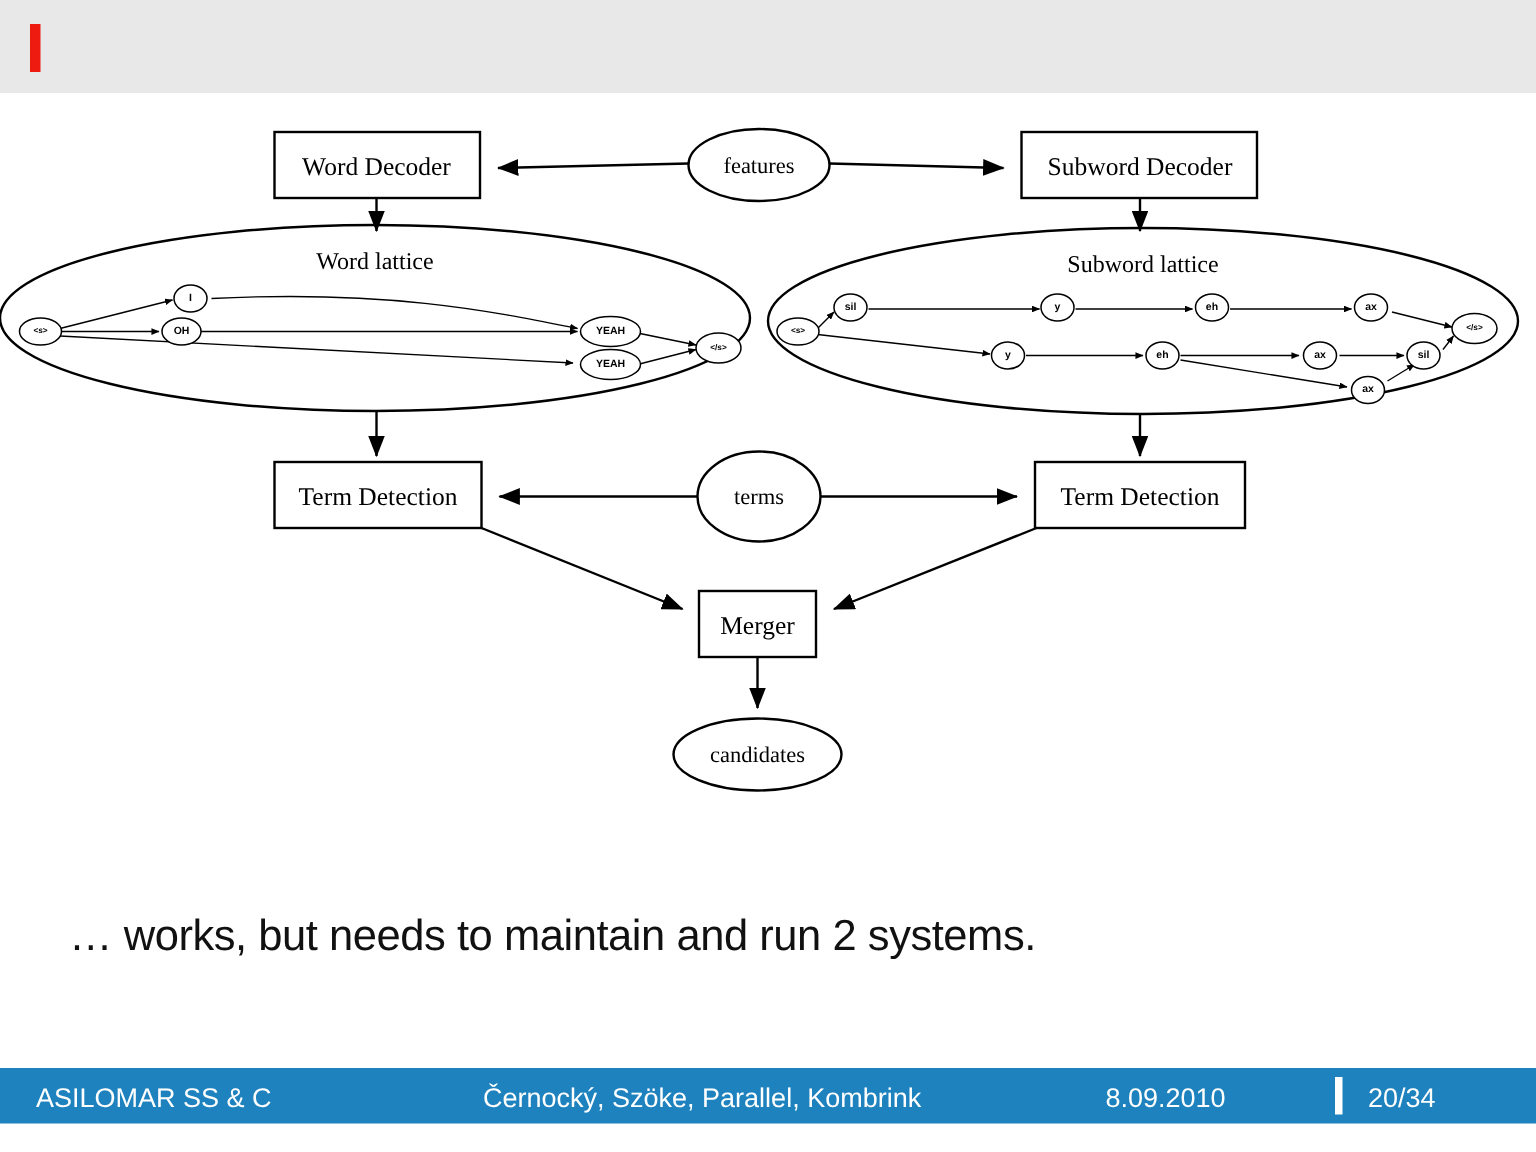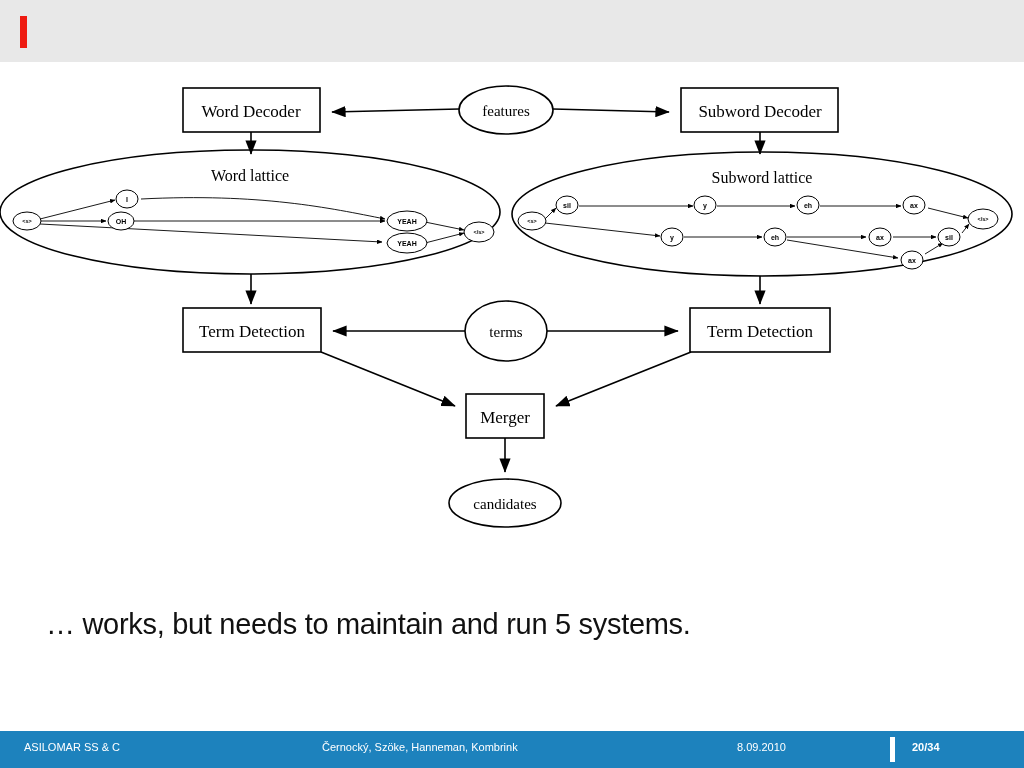--- a/index.html
+++ b/index.html
@@ -103,32 +103,32 @@
     position: absolute; left: 46px; top: 608px;
     width: 930px;
     font-family: "Liberation Sans", sans-serif;
     font-size: 29px;
     color: #111111;
     letter-spacing: -0.3px;
   }
 
   
   #footer {
-    position: absolute; left: 0; top: 731px;
+    position: absolute; left: 0; top: 712px;
     width: 1024px; height: 37px;
     background: #1d82bd;
     color: #ffffff;
     font-family: "Liberation Sans", sans-serif;
-    font-size: 11px;
+    font-size: 18px;
   }
   #footer-left   { position: absolute; left: 24px;  top: 10px; }
   #footer-center { position: absolute; left: 322px; top: 10px; }
   #footer-date   { position: absolute; left: 737px; top: 10px; }
   #footer-sep    { position: absolute; left: 890px; top: 6px; width: 5px; height: 25px; background: #ffffff; }
-  #footer-page   { position: absolute; left: 912px; top: 10px; font-weight: bold; }
+  #footer-page   { position: absolute; left: 912px; top: 10px; }
 </style>
 </head>
 <body>
 
 <div id="slide">
 
   <div id="header">
     <div id="title-accent"></div>
 
   </div>
@@ -257,23 +257,23 @@
 
     <path class="dg-edge" d="M321 290 L455 344" marker-end="url(#ah)"></path>
     <path class="dg-edge" d="M691 290 L556 344" marker-end="url(#ah)"></path>
 
     <path class="dg-edge" d="M505 376 L505 410" marker-end="url(#ah)"></path>
     <ellipse class="dg-shape" cx="505" cy="441" rx="56" ry="24"></ellipse>
     <text class="dg-ell-text" x="505" y="442">candidates</text>
   </svg>
   </div>
 
-  <div id="caption">… works, but needs to maintain and run 5 systems.</div>
+  <div id="caption">… works, but needs to maintain and run 2 systems.</div>
 
   <div id="footer">
     <div id="footer-left">ASILOMAR SS &amp; C</div>
-    <div id="footer-center">Černocký, Szöke, Hanneman, Kombrink</div>
+    <div id="footer-center">Černocký, Szöke, Parallel, Kombrink</div>
     <div id="footer-date">8.09.2010</div>
     <div id="footer-sep"></div>
     <div id="footer-page">20/34</div>
   </div>
 
 </div>
 
 </body></html>

